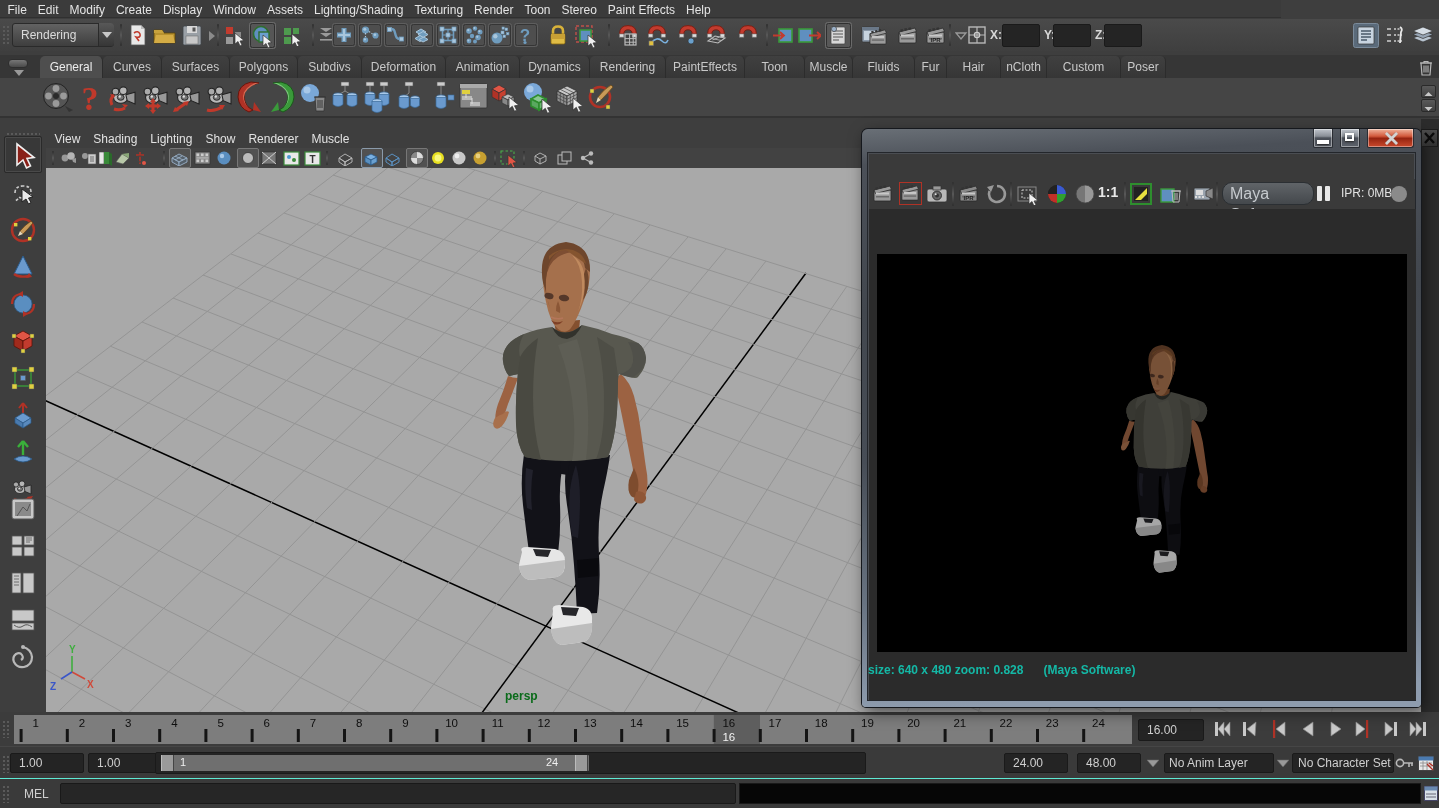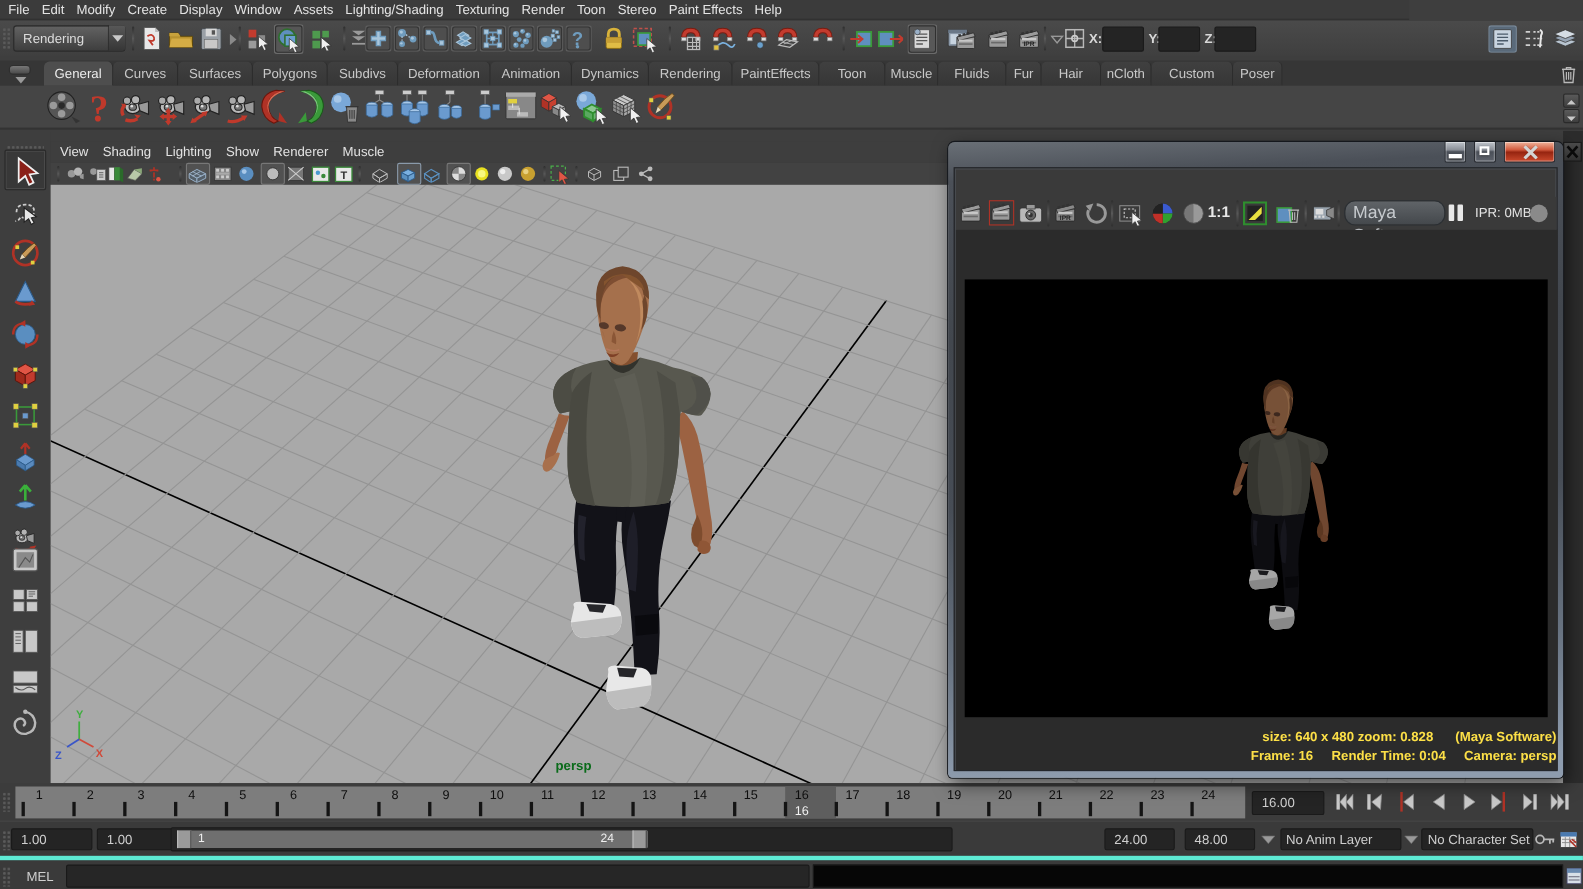--- a/index.html
+++ b/index.html
@@ -23,26 +23,26 @@
 #rstrip{position:absolute;left:1421px;top:119px;width:18px;height:593px;background:#2c2c2c}
 #rv{position:absolute;left:862px;top:129px;width:559px;height:578px;border-radius:6px 6px 4px 4px;background:linear-gradient(177deg,#696f76 0%,#4b5058 6%,#42474e 30%,#474d56 55%,#687381 78%,#8e9cae 96%);box-shadow:0 0 0 1px #15181d,3px 5px 16px rgba(0,0,0,0.55)}
 #rvtitle{position:absolute;left:10px;top:3px;width:300px;height:20px;color:#fff;font-size:13px;text-shadow:0 1px 3px rgba(0,0,0,.7)}
 .aerobtn{position:absolute;top:0;height:19px;border:1px solid #2a2d33;border-top:none}
 #rvcontent{position:absolute;left:5px;top:23px;width:549px;height:549px;background:#3a3a3a;border:1px solid #23262b;box-shadow:inset 0 0 0 1px #4a4d52}
 #rvmenu{position:absolute;left:2px;top:4px;height:19px;width:100%}
 #rvmenu span{display:inline-block;color:#e0e0e0;font-size:12px;padding:2px 8px 0 8px}
 #rvtools{position:absolute;left:2px;top:26px;height:30px;width:545px;background:#3a3a3a}
 #rvarea{position:absolute;left:1px;top:56px;width:547px;height:491px;background:#2b2b2b}
 #rvblack{position:absolute;left:8px;top:45px;width:530px;height:398px;background:#000;overflow:hidden}
-.rvstat{position:absolute;width:100%;text-align:right;color:#fde047;font-size:12px;font-weight:bold}
+.rvstat{position:absolute;width:100%;text-align:left;color:#14b8a6;font-size:12px;font-weight:bold}
 #timerow{position:absolute;left:0;top:712px;width:1439px;height:34px;background:#3c3c3c}
 #ruler{position:absolute;left:14px;top:3px;width:1118px;height:29px;background:#7d7d7d}
 #rangerow{position:absolute;left:0;top:746px;width:1439px;height:32px;background:#3a3a3a;border-top:1px solid #464646}
 .dfield{position:absolute;background:#242424;border:1px solid #1a1a1a;border-radius:2px;color:#cfcfcf;font-size:12px;white-space:nowrap;overflow:hidden}
-#melrow{position:absolute;left:0;top:778px;width:1439px;height:30px;background:#3a3a3a;border-top:4px solid #5eead4}
+#melrow{position:absolute;left:0;top:778px;width:1439px;height:30px;background:#3a3a3a;border-top:1px solid #5eead4}
 .grip{position:absolute;width:8px;background:radial-gradient(circle at 2px 2px,#5a5a5a 1px,transparent 1.5px);background-size:4px 4px}
 .icon{position:absolute}
 </style></head>
 <body>
 <div id="root">
   <div id="menubar">
     <span style="margin-left:2px">File</span><span>Edit</span><span>Modify</span><span>Create</span><span>Display</span><span>Window</span><span>Assets</span><span>Lighting/Shading</span><span>Texturing</span><span>Render</span><span>Toon</span><span>Stereo</span><span>Paint Effects</span><span>Help</span>
   </div>
   <div id="toolbar">
     <div class="grip" style="left:2px;top:6px;height:20px"></div>
@@ -1131,19 +1131,18 @@
       <div id="rvarea">
           <div id="rvblack">
             <svg width="530" height="398" viewBox="0 0 530 398" style="position:absolute;left:0;top:0">
 <g transform="translate(-34.8,-45.7) scale(0.565)" style="filter:brightness(0.72)">
                 <use href="#fig"></use>
               </g>
 </svg>
           </div>
         </div>
       <div class="rvstat" style="top:510px">size: 640 x 480 zoom: 0.828&nbsp;&nbsp;&nbsp;&nbsp;&nbsp;&nbsp;(Maya Software)</div>
-      <div class="rvstat" style="top:527px">Frame: 16&nbsp;&nbsp;&nbsp;&nbsp;&nbsp;Render Time: 0:04&nbsp;&nbsp;&nbsp;&nbsp;&nbsp;Camera: persp</div>
     </div>
   </div>
   <div id="mainclose" style="position:absolute;left:1421px;top:129px;width:17px;height:18px;background:linear-gradient(#4a4a4a,#303030);border:1px solid #1a1a1a"><svg width="15" height="16" viewBox="0 0 15 16">
         <path d="M3 3 L12 13 M12 3 L3 13" stroke="#0a0a0a" stroke-width="2.4"></path>
       </svg></div>
 </div>
 
 </body></html>

